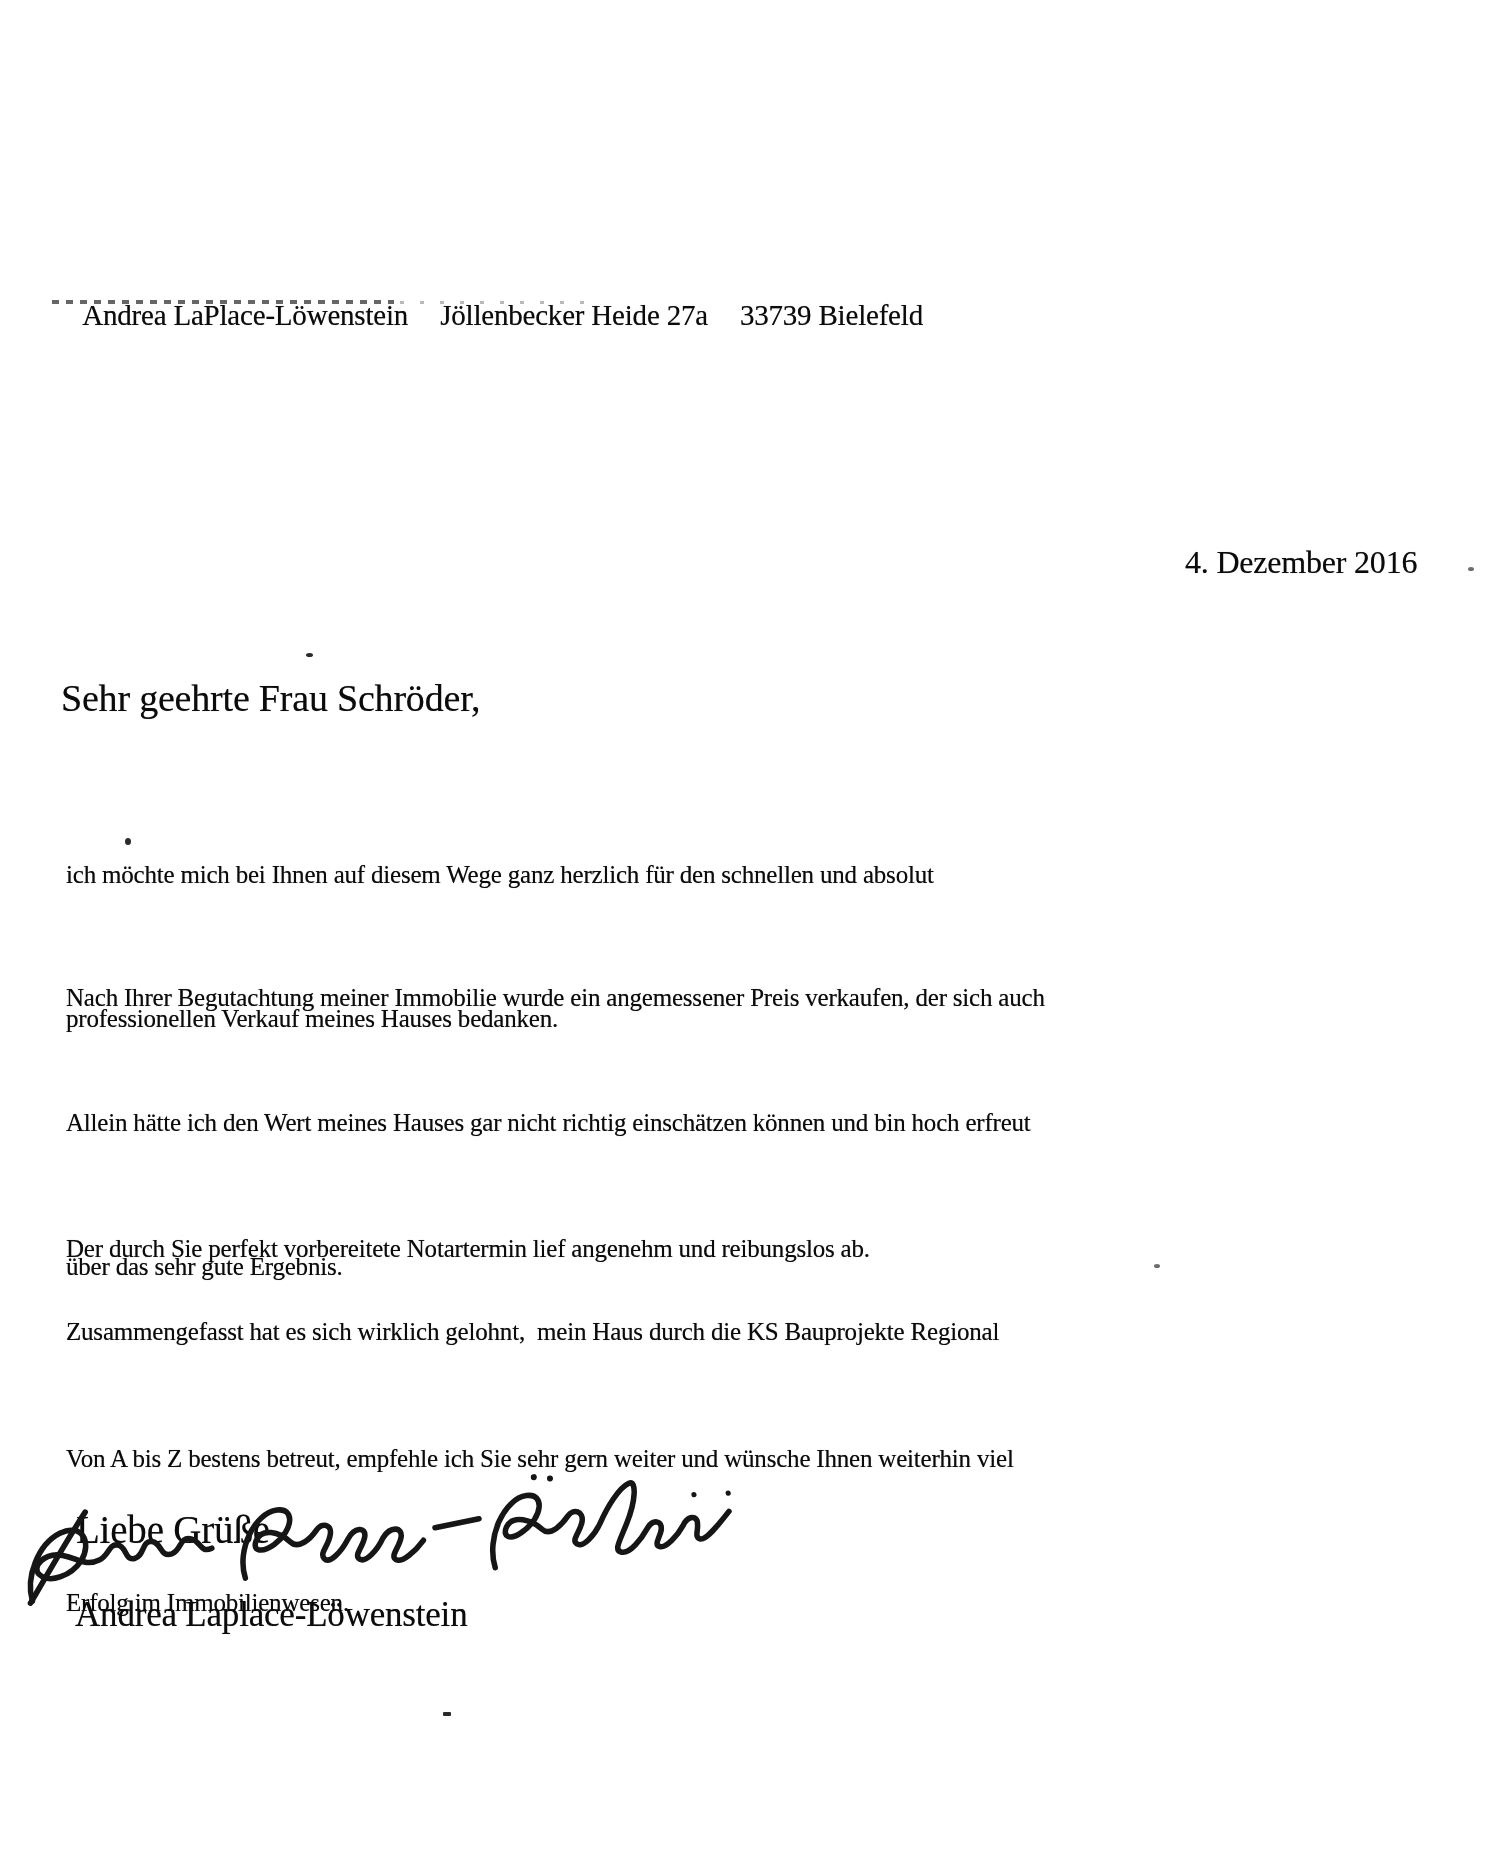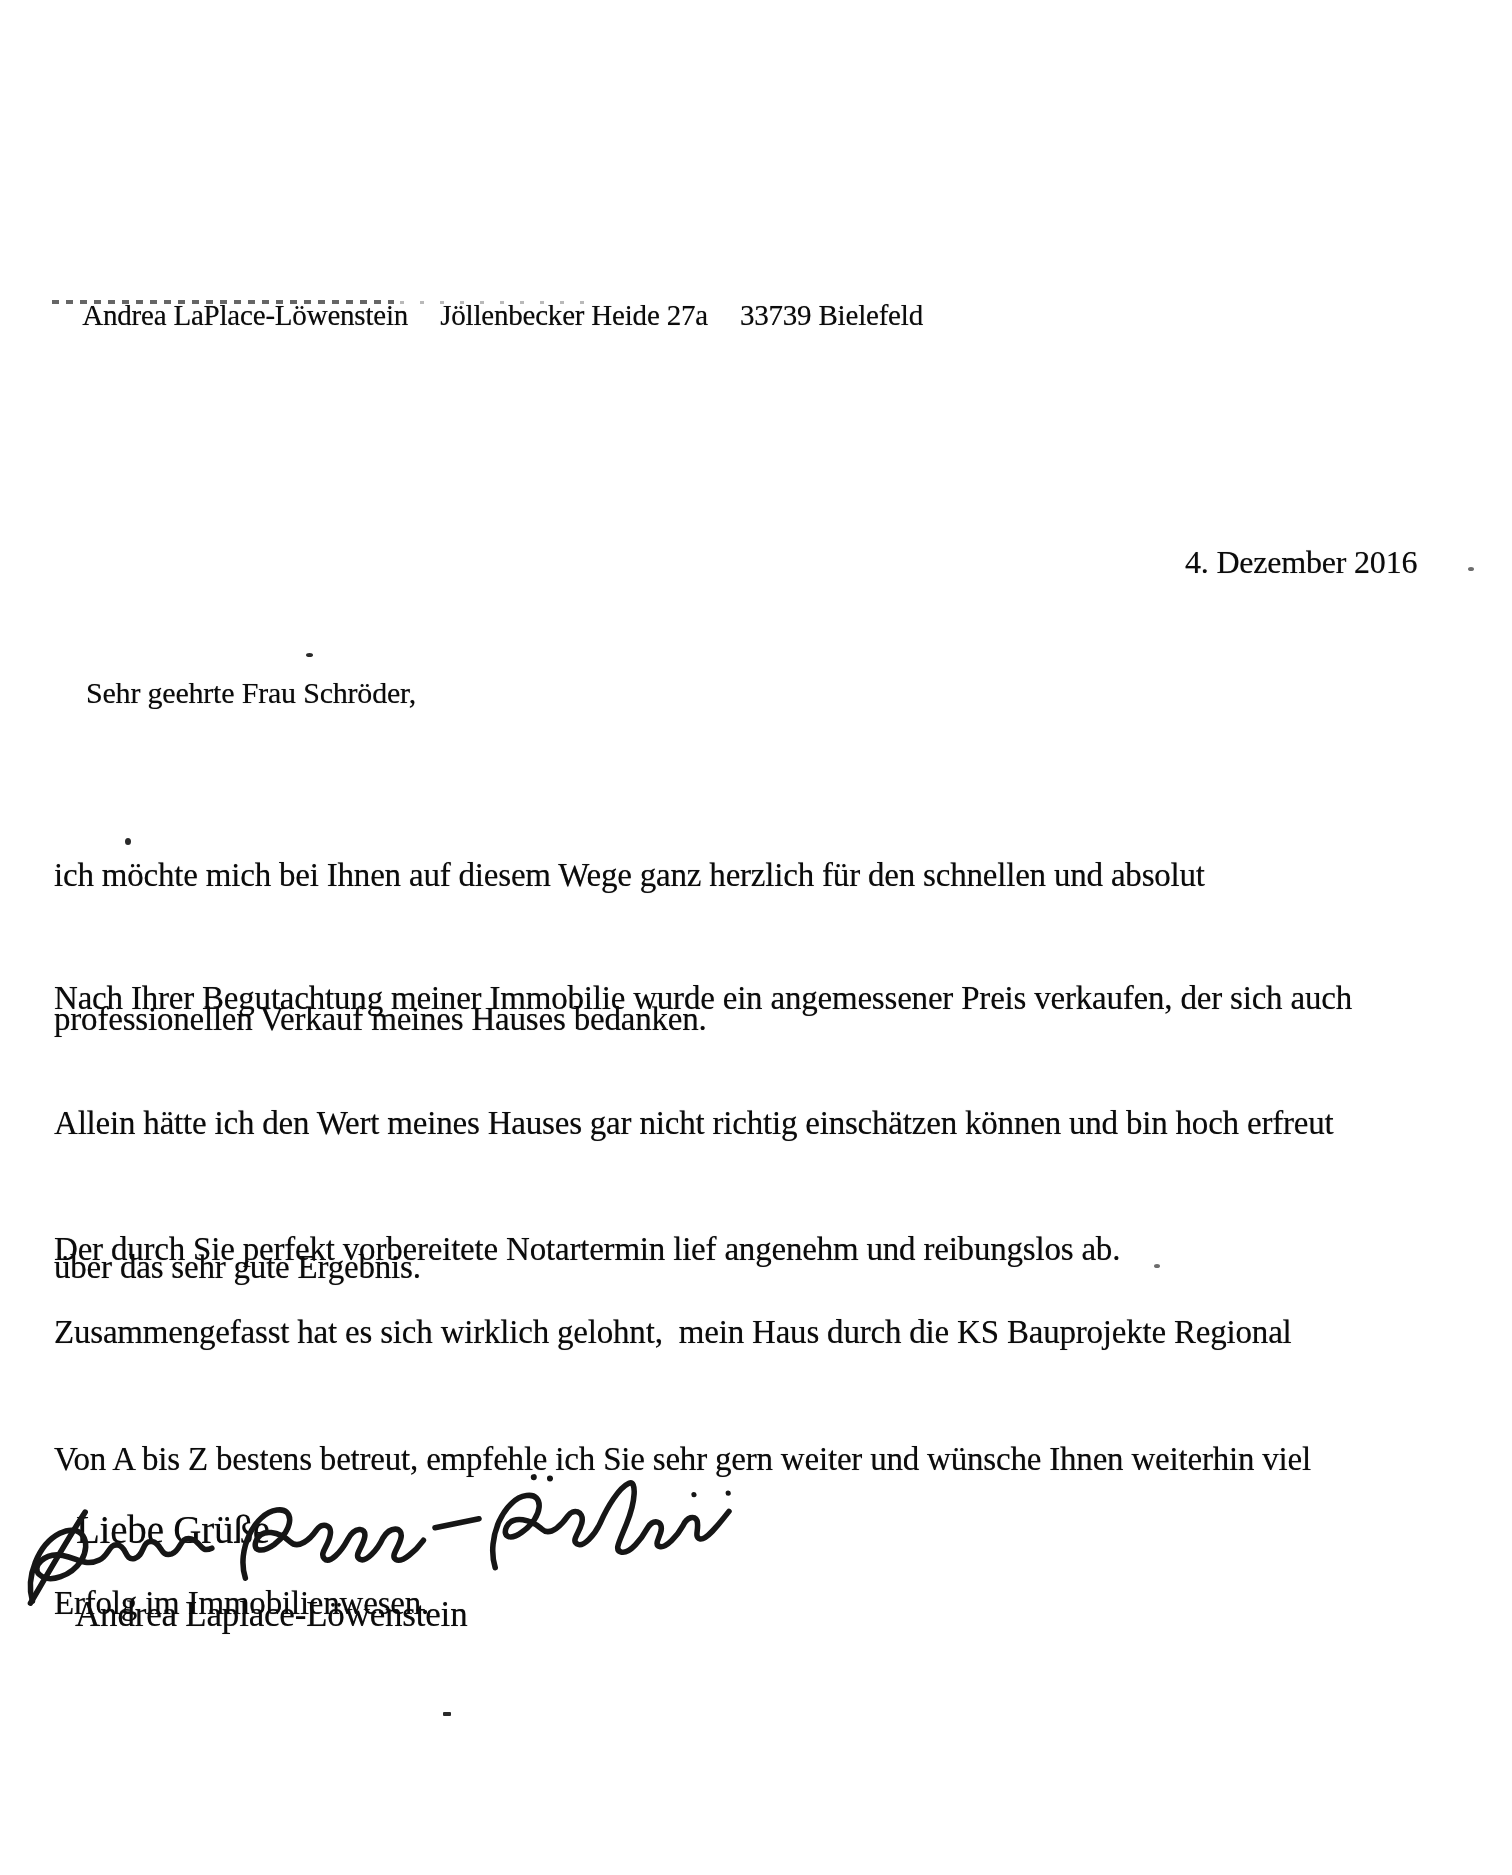--- a/index.html
+++ b/index.html
@@ -23,24 +23,24 @@
   .sender .gap { margin-right:32px; }
   .sender-underline {
     position:absolute; top:300px; left:52px; width:342px; height:4px;
     background-image:repeating-linear-gradient(90deg, rgba(0,0,0,0.6) 0 7px, transparent 7px 14px);
   }
   .sender-underline2 {
     position:absolute; top:301px; left:400px; width:190px; height:3px; opacity:.5;
     background-image:repeating-linear-gradient(90deg, rgba(0,0,0,0.55) 0 4px, transparent 4px 20px);
   }
   .date { top:544px; left:1185px; font-size:32px; }
-  .salutation { top:676px; left:86px; font-size:30px; }
+  .salutation { top:676px; left:61px; font-size:38px; }
   .par {
-    position:absolute; left:54px;
-    font-size:33px; line-height:48px;
+    position:absolute; left:66px;
+    font-size:25px; line-height:48px;
     white-space:pre;
     text-shadow:0 0 0.7px rgba(0,0,0,0.55);
     letter-spacing:-0.2px;
   }
   .par-1 { top:755px; }
   .par-2 { top:878px; }
   .par-3 { top:1003px; }
   .par-4 { top:1129px; }
   .par-5 { top:1212px; }
   .par-6 { top:1339px; }

